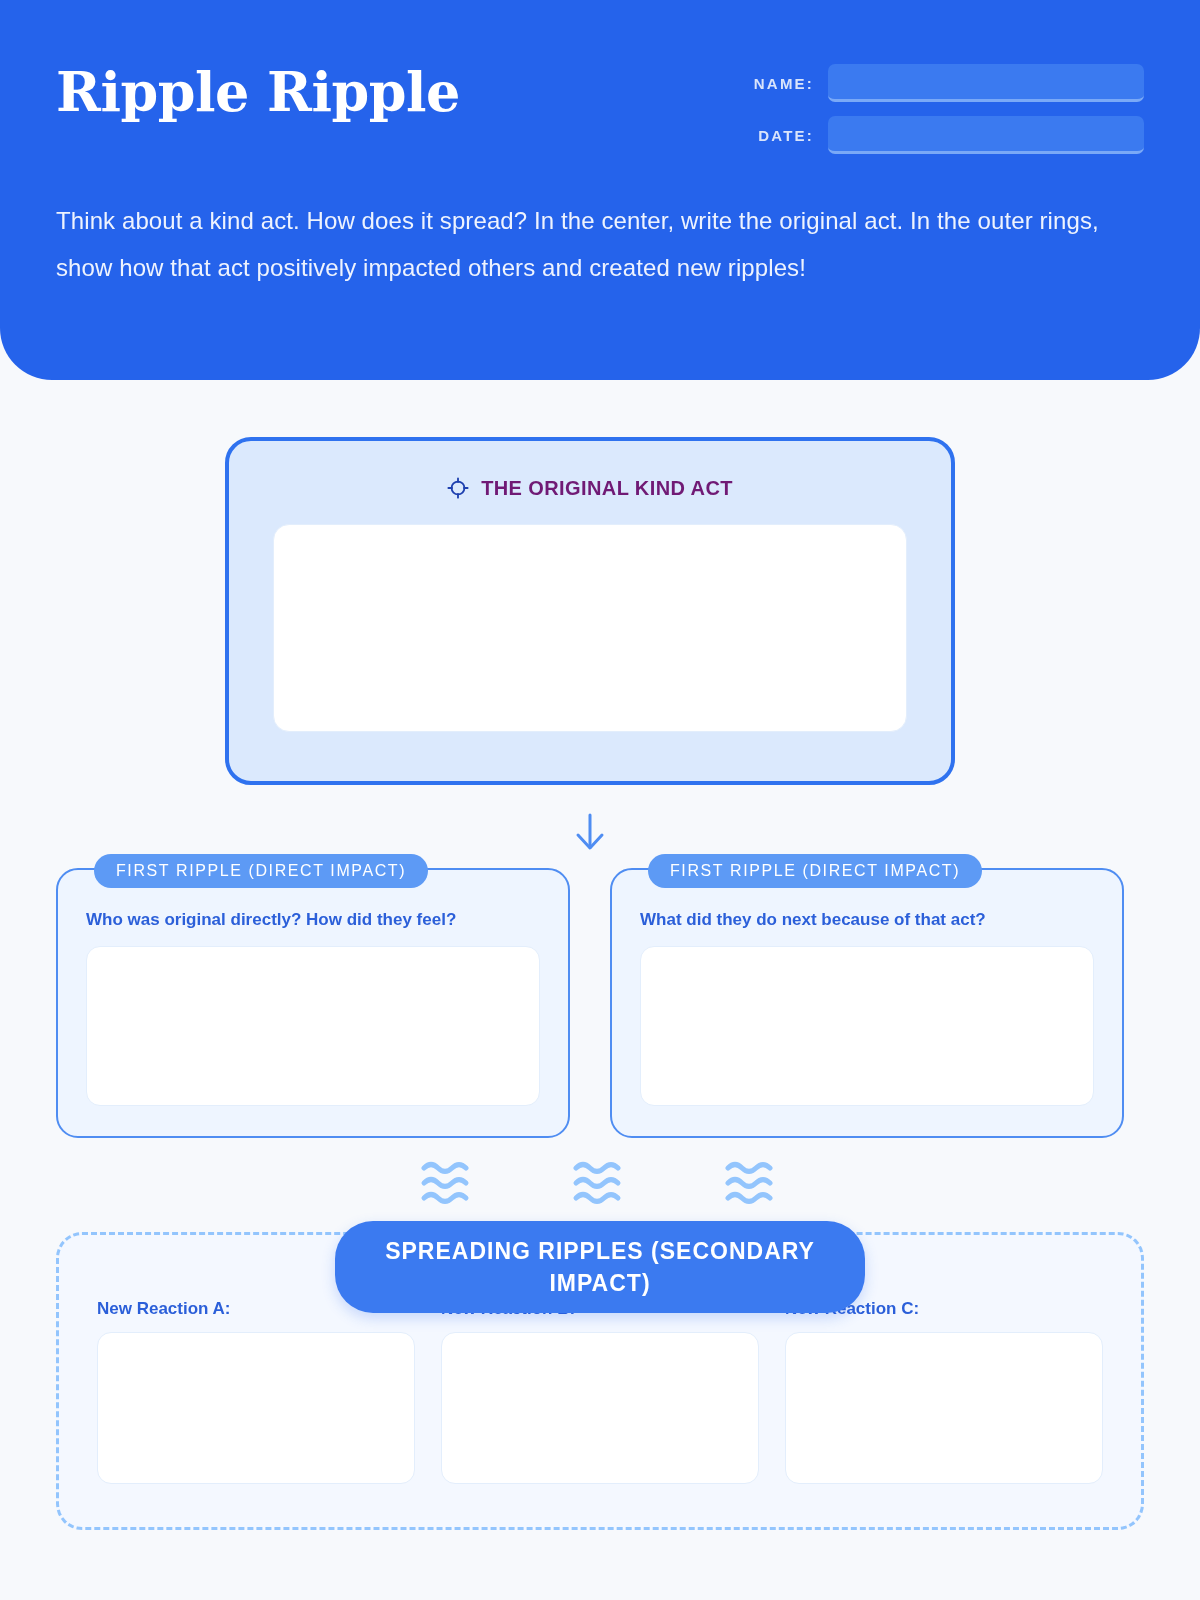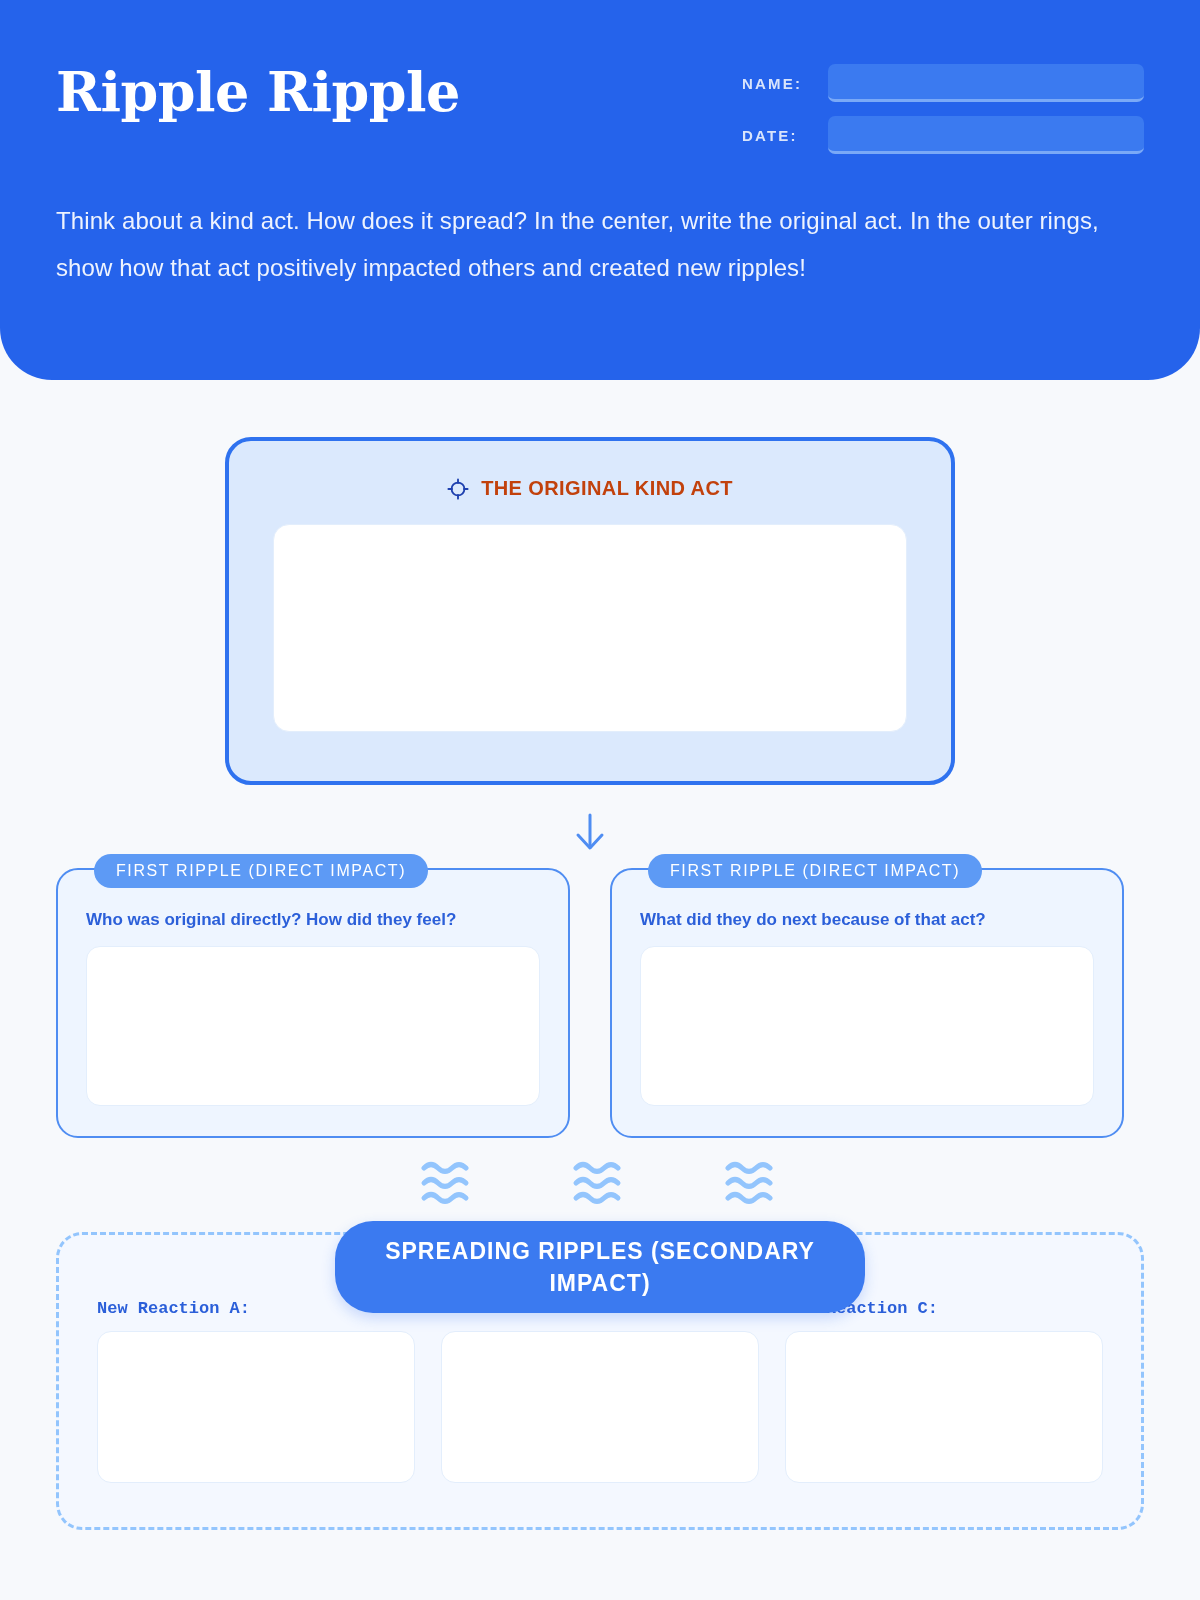--- a/index.html
+++ b/index.html
@@ -55,20 +55,21 @@
     display: flex;
     align-items: center;
     gap: 14px;
   }
 
   .meta-label {
     font-size: 15px;
     font-weight: bold;
     letter-spacing: 2.2px;
     color: #d9e4fb;
+    text-align: right;
     width: 72px;
   }
 
   .meta-input {
     height: 38px;
     background: #3b7af0;
     border: none;
     border-bottom: 3px solid #7aa9f7;
     border-radius: 7px;
     outline: none;
@@ -97,24 +98,24 @@
     width: 730px;
     height: 348px;
     background: #dbe9fd;
     border: 4px solid #2f72ef;
     border-radius: 26px;
     padding: 36px 44px;
   }
 
   .center-card-title {
     display: flex;
-    align-items: flex-end;
+    align-items: flex-start;
     justify-content: center;
     gap: 12px;
-    color: #c2410c;
+    color: #701a75;
     font-size: 20px;
     font-weight: bold;
     letter-spacing: 0.4px;
   }
 
   .crosshair-icon { display: block; }
 
   .center-write-area {
     margin-top: 24px;
     height: 208px;
@@ -243,21 +244,20 @@
 
   .reaction-col {
     flex: 1;
   }
 
   .reaction-label {
     color: #2b5fd9;
     font-size: 17px;
     font-weight: bold;
     margin-bottom: 13px;
-    font-family: Liberation Mono, monospace;
   }
 
   .reaction-write-area {
     width: 100%;
     height: 152px;
     background: #ffffff;
     border: 1px solid #e3eefc;
     border-radius: 14px;
     outline: none;
     resize: none;

